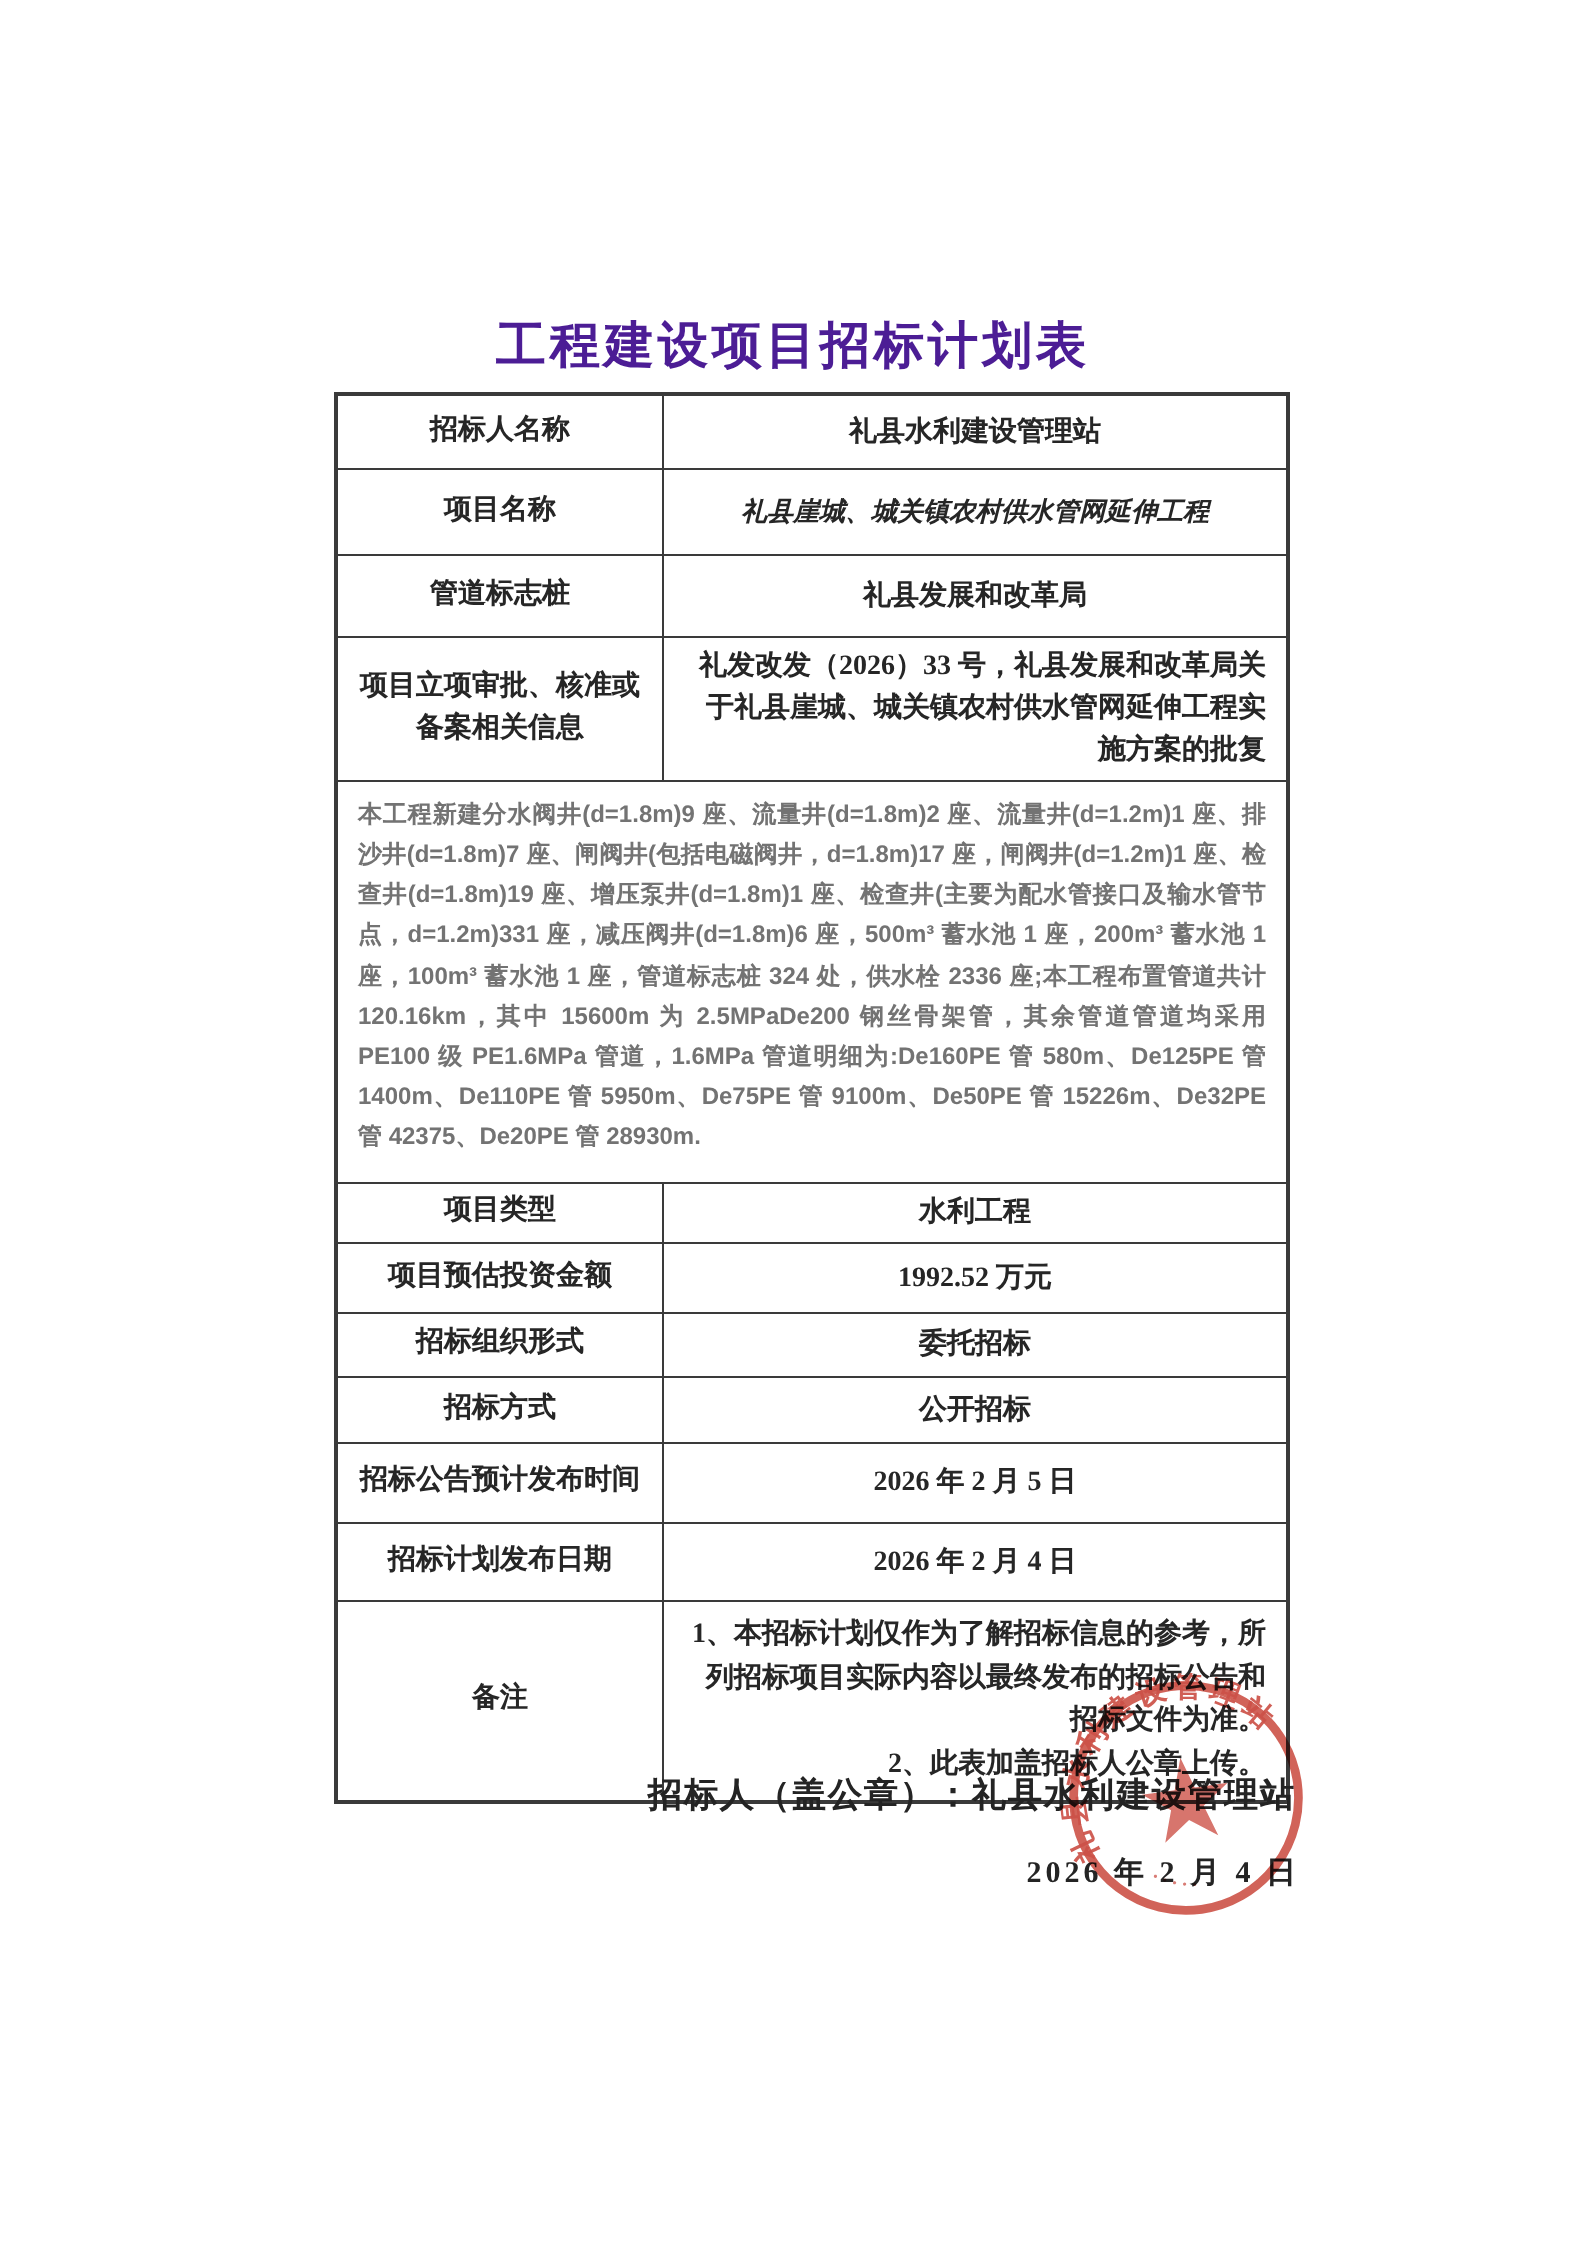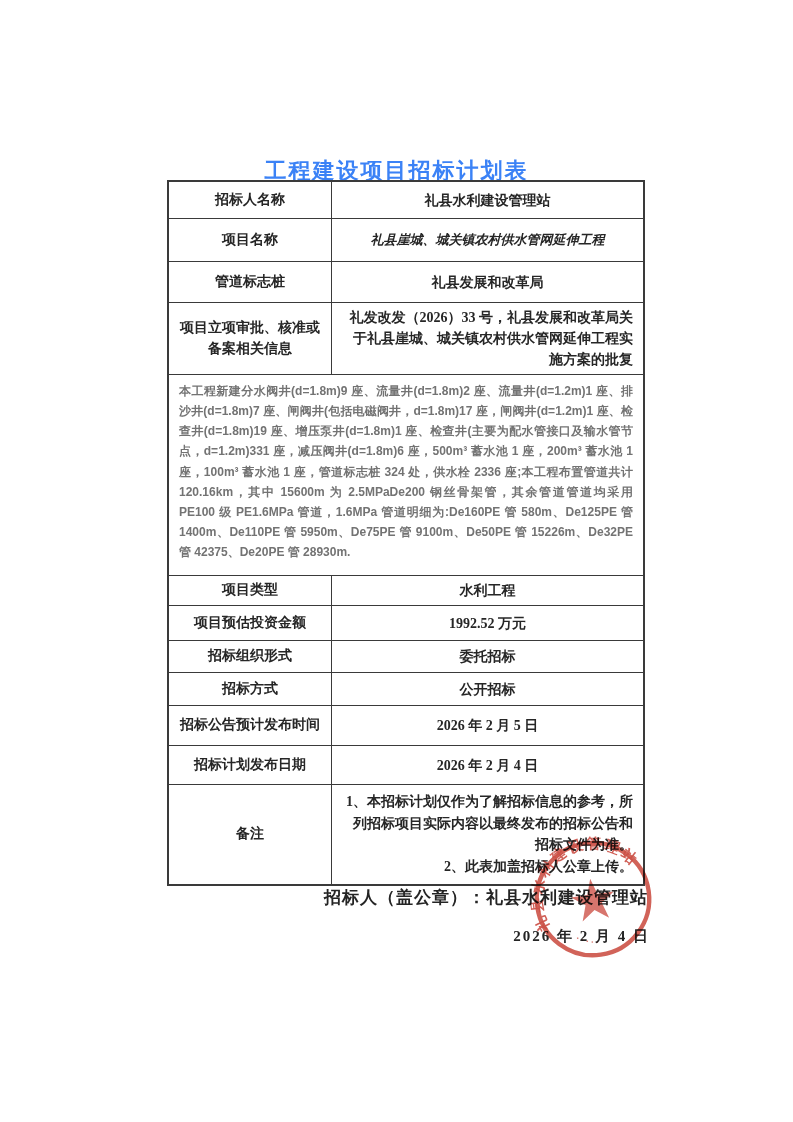--- a/index.html
+++ b/index.html
@@ -6,27 +6,27 @@
   html,body { background:#ffffff; }
   body {
     width:793px; height:1122px; position:relative; overflow:hidden;
     font-family:"Liberation Serif","DejaVu Serif",serif;
     color:#222;
   }
   .page { position:absolute; inset:0; background:#fff; }
 
   .title {
     position:absolute; top:156px; left:0; width:100%;
-    text-align:center; font-size:22px; font-weight:bold; color:#3b82f6;
+    text-align:center; font-size:25px; font-weight:bold; color:#4c1d95;
     letter-spacing:2px;
     font-family:"Liberation Sans","DejaVu Sans",sans-serif;
   }
 
   .tbl {
-    position:absolute; left:167px; top:180px; width:478px;
+    position:absolute; left:167px; top:196px; width:478px;
     border:2px solid #3a3a3a; background:#fff;
   }
   .row { display:flex; border-bottom:1.5px solid #3a3a3a; }
   .row:last-child { border-bottom:none; }
   .cl {
     width:163px; flex:0 0 163px; border-right:1.5px solid #3a3a3a;
     display:flex; align-items:center; justify-content:center;
     text-align:center; padding:4px 8px;
     font-size:14px; font-weight:600; color:#262626; line-height:1.45;
   }

